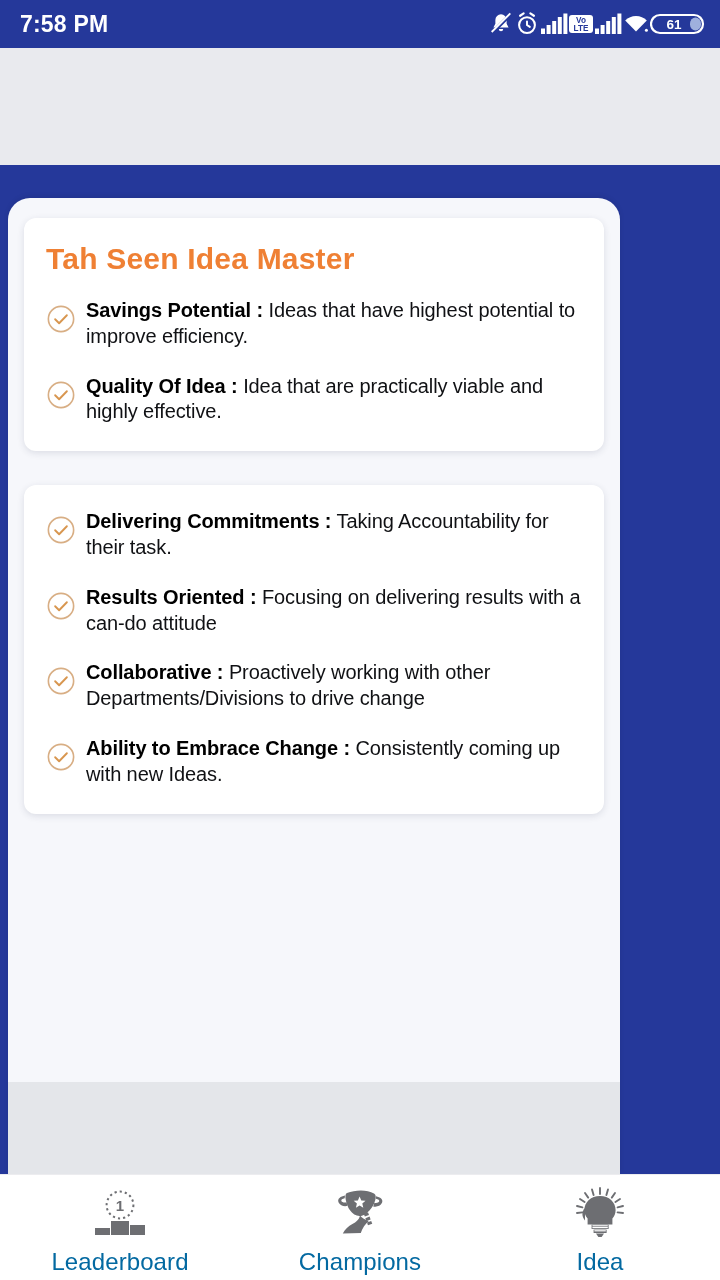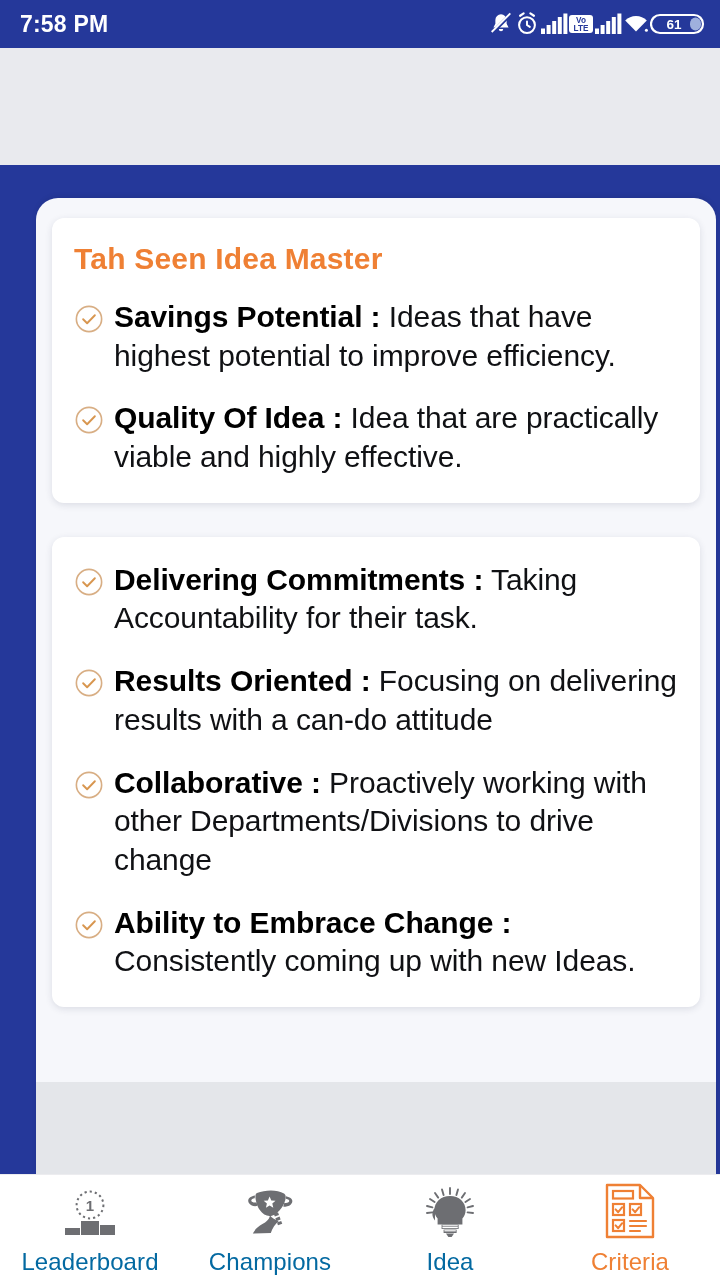--- a/index.html
+++ b/index.html
@@ -38,45 +38,44 @@
     text-align:center; line-height:1.38; letter-spacing:.3px;
     padding:22px 66px 0 0;
   }
 
   
   .panel {
     position:absolute; top:165px; left:0; width:720px; height:1009px;
     background:#25389a;
   }
   .panel-inner {
-    position:absolute; top:33px; left:8px; width:680px; height:976px;
+    position:absolute; top:33px; left:8px; width:612px; height:976px;
     background:#f6f7fb;
     border-radius:22px 22px 0 0;
     box-shadow:0 -2px 5px rgba(0,0,0,.08);
     overflow:hidden;
-    margin-left:28px;
   }
   .scrollarea { padding:20px 16px 0 16px; }
 
   .card {
     background:#ffffff;
     border-radius:12px;
     box-shadow:0 2px 7px rgba(35,45,80,.13);
     padding:24px 22px 26px 22px;
     margin-bottom:34px;
   }
   .card-title {
     color:#ef8034; font-size:30px; font-weight:bold;
     letter-spacing:.2px; margin-bottom:22px;
   }
   .crit-row { display:flex; align-items:flex-start; margin-bottom:24px; }
   .crit-row:last-child { margin-bottom:0; }
   .check-ico { flex:0 0 auto; width:34px; padding-top:6px; }
   .crit-text {
-    flex:1; font-size:30px; line-height:1.29; color:#101114;
+    flex:1; font-size:20px; line-height:1.29; color:#101114;
     padding-left:6px; letter-spacing:-.1px;
   }
   .crit-text b { font-weight:bold; color:#000000; }
 
   
   .gray-strip {
     position:absolute; left:0; bottom:0; width:704px; height:92px;
     background:#e4e6ea;
   }
 
@@ -290,37 +289,16 @@
           <g stroke="#ffffff" stroke-width="1.2">
             <line x1="21.4" y1="39.8" x2="36.8" y2="39.8"></line>
             <line x1="21.4" y1="41.6" x2="36.8" y2="41.6"></line>
             <line x1="23.4" y1="44.8" x2="34.8" y2="44.8"></line>
           </g>
         </svg>
       </div>
       <div class="nav-label">Idea</div>
     </div>
 
-    <div class="navitem active">
-      <div class="nav-ico">
-        <svg width="56" height="58" viewBox="0 0 56 58">
-          <path d="M5 3h33l13 13v39H5z" fill="#ffffff" stroke="#ef8034" stroke-width="2.4" stroke-linejoin="round"></path>
-          <path d="M38 3v13h13" fill="none" stroke="#ef8034" stroke-width="2.4" stroke-linejoin="round"></path>
-          <rect x="11" y="9" width="20" height="7.5" fill="none" stroke="#ef8034" stroke-width="2.2"></rect>
-          <rect x="11" y="22" width="11" height="11" fill="none" stroke="#ef8034" stroke-width="2.2"></rect>
-          <rect x="28" y="22" width="11" height="11" fill="none" stroke="#ef8034" stroke-width="2.2"></rect>
-          <rect x="11" y="38" width="11" height="11" fill="none" stroke="#ef8034" stroke-width="2.2"></rect>
-          <path d="M13.6 27.4l2.6 2.8 4-5" fill="none" stroke="#ef8034" stroke-width="2" stroke-linecap="round" stroke-linejoin="round"></path>
-          <path d="M30.6 27.4l2.6 2.8 4-5" fill="none" stroke="#ef8034" stroke-width="2" stroke-linecap="round" stroke-linejoin="round"></path>
-          <path d="M13.6 43.4l2.6 2.8 4-5" fill="none" stroke="#ef8034" stroke-width="2" stroke-linecap="round" stroke-linejoin="round"></path>
-          <g stroke="#ef8034" stroke-width="2.2" stroke-linecap="round">
-            <line x1="28" y1="39" x2="44" y2="39"></line>
-            <line x1="28" y1="44" x2="44" y2="44"></line>
-            <line x1="28" y1="49" x2="38" y2="49"></line>
-          </g>
-        </svg>
-      </div>
-      <div class="nav-label">Criteria</div>
-    </div>
 
   </div>
 
 </div>
 
 </body></html>

